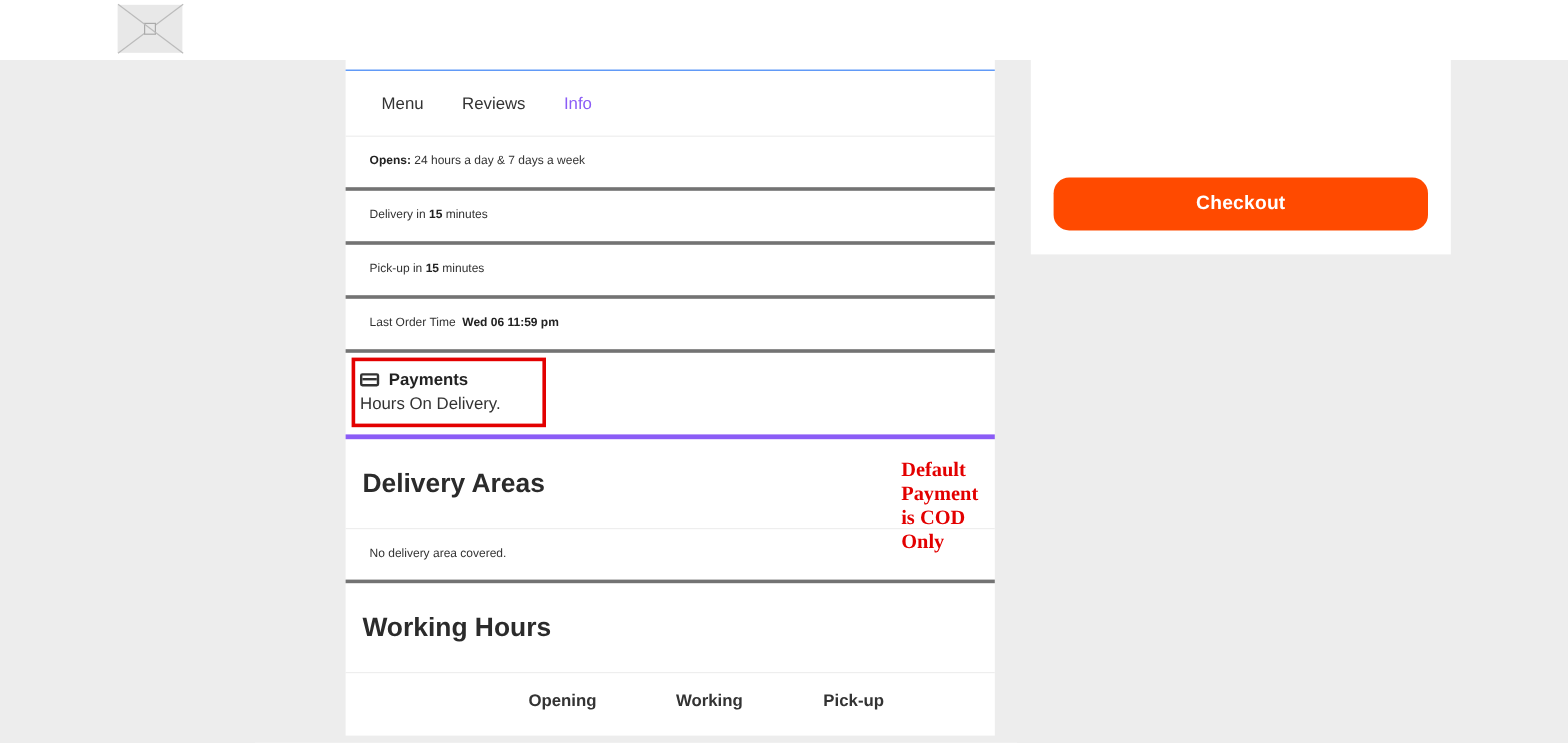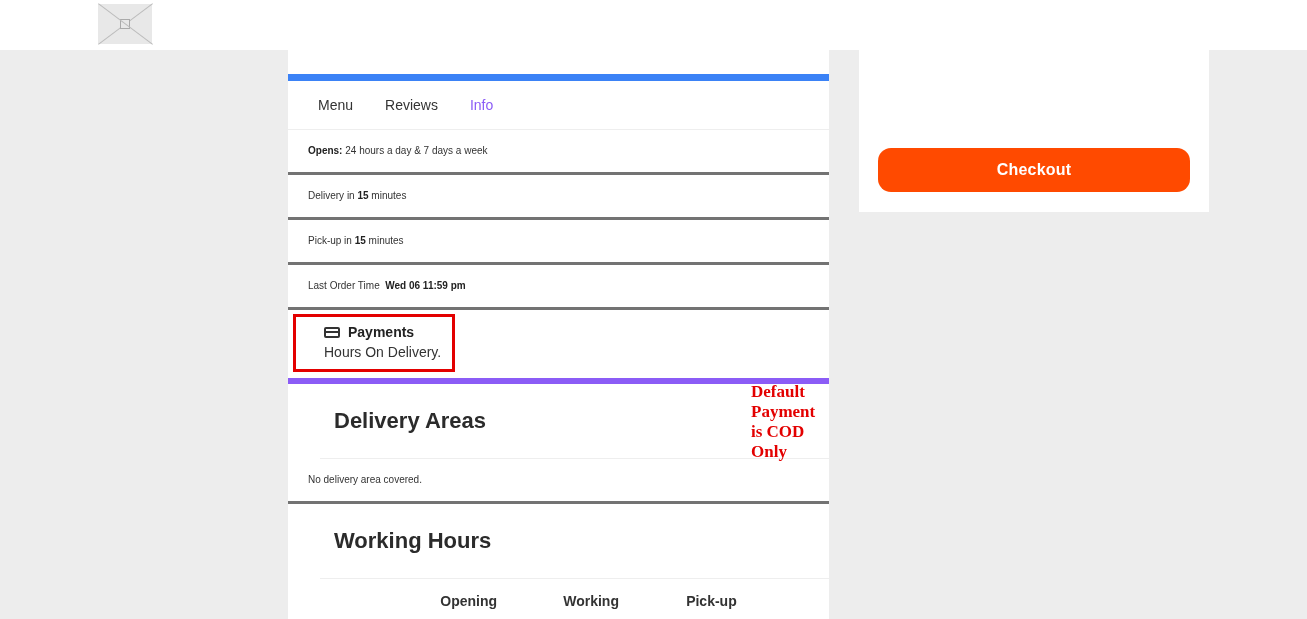--- a/index.html
+++ b/index.html
@@ -61,25 +61,25 @@
     left: 288px;
     top: 0;
     width: 541px;
     background: #fff;
   }
 
   .tabs {
     display: flex;
     align-items: center;
     height: 56px;
-    border-top: 7px solid #3b82f6;
+    border-top: 1px solid #3b82f6;
     border-bottom: 1px solid #eee;
     padding-left: 30px;
     gap: 32px;
-    margin-top: 24px;
+    margin-top: 8px;
   }
   .tab {
     font-size: 14px;
     color: #333;
     cursor: pointer;
   }
   .tab.active { color: #8b5cf6; font-weight: 400; }
 
   .row {
     padding: 14px 20px;
@@ -89,27 +89,26 @@
     line-height: 1.4;
   }
   .row strong { font-weight: 700; color: #222; }
 
   .section-title {
     font-size: 22px;
     font-weight: 700;
     color: #2b2b2b;
     padding: 24px 14px 24px 14px;
     border-bottom: 1px solid #eee;
-    margin-left: 32px;
   }
 
   .payments-row {
     position: relative;
-    padding: 14px 20px 18px 36px;
-    border-bottom: 6px solid #8b5cf6;
+    padding: 14px 20px 18px 12px;
+    border-bottom: 4px solid #8b5cf6;
   }
   .payments-highlight {
     position: absolute;
     left: 5px;
     top: 4px;
     width: 162px;
     height: 58px;
     border: 3px solid #e30000;
     pointer-events: none;
   }

